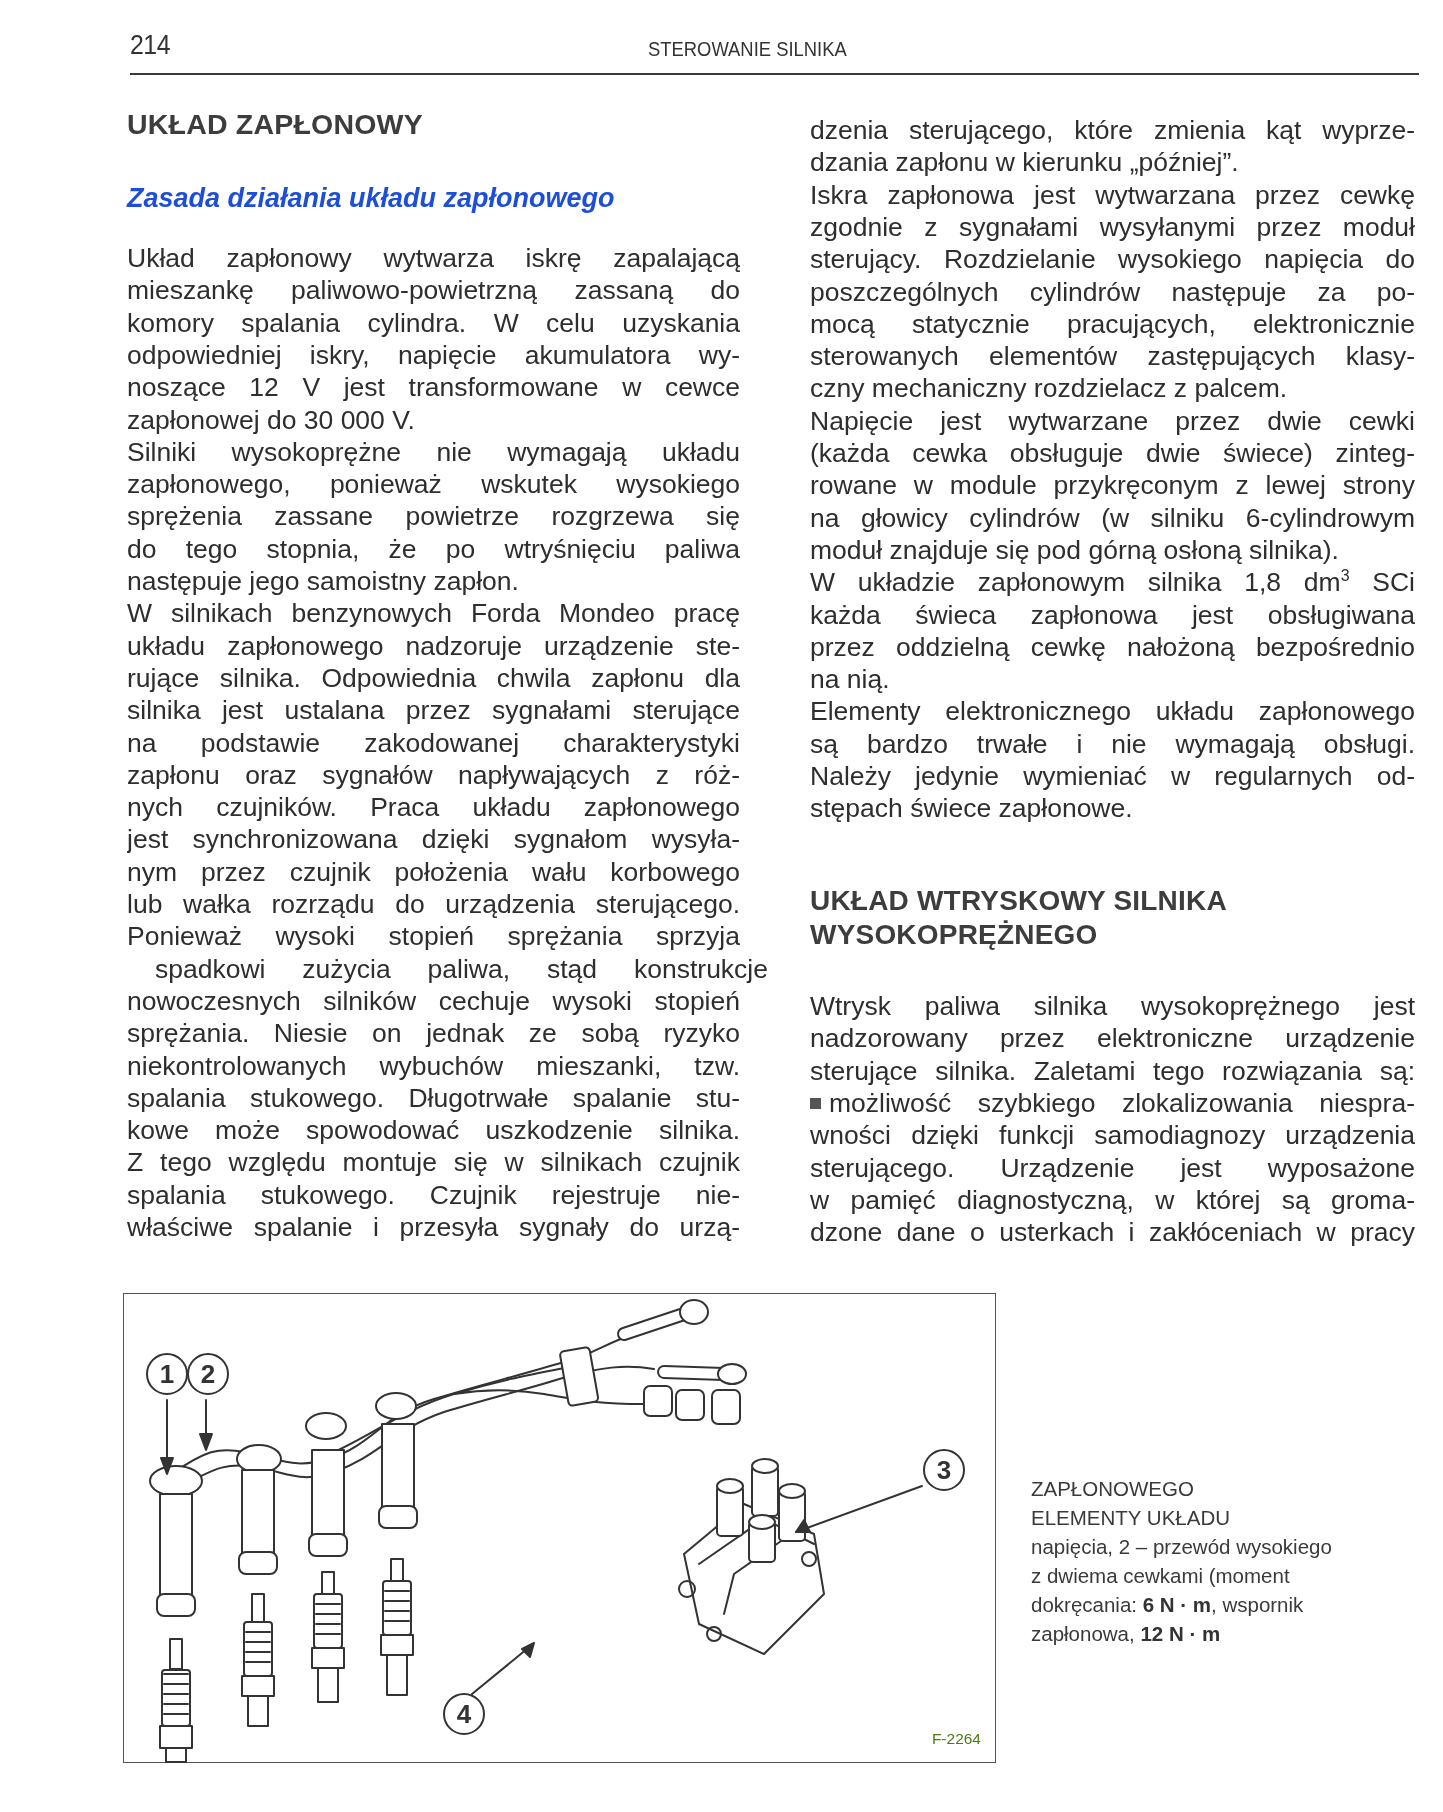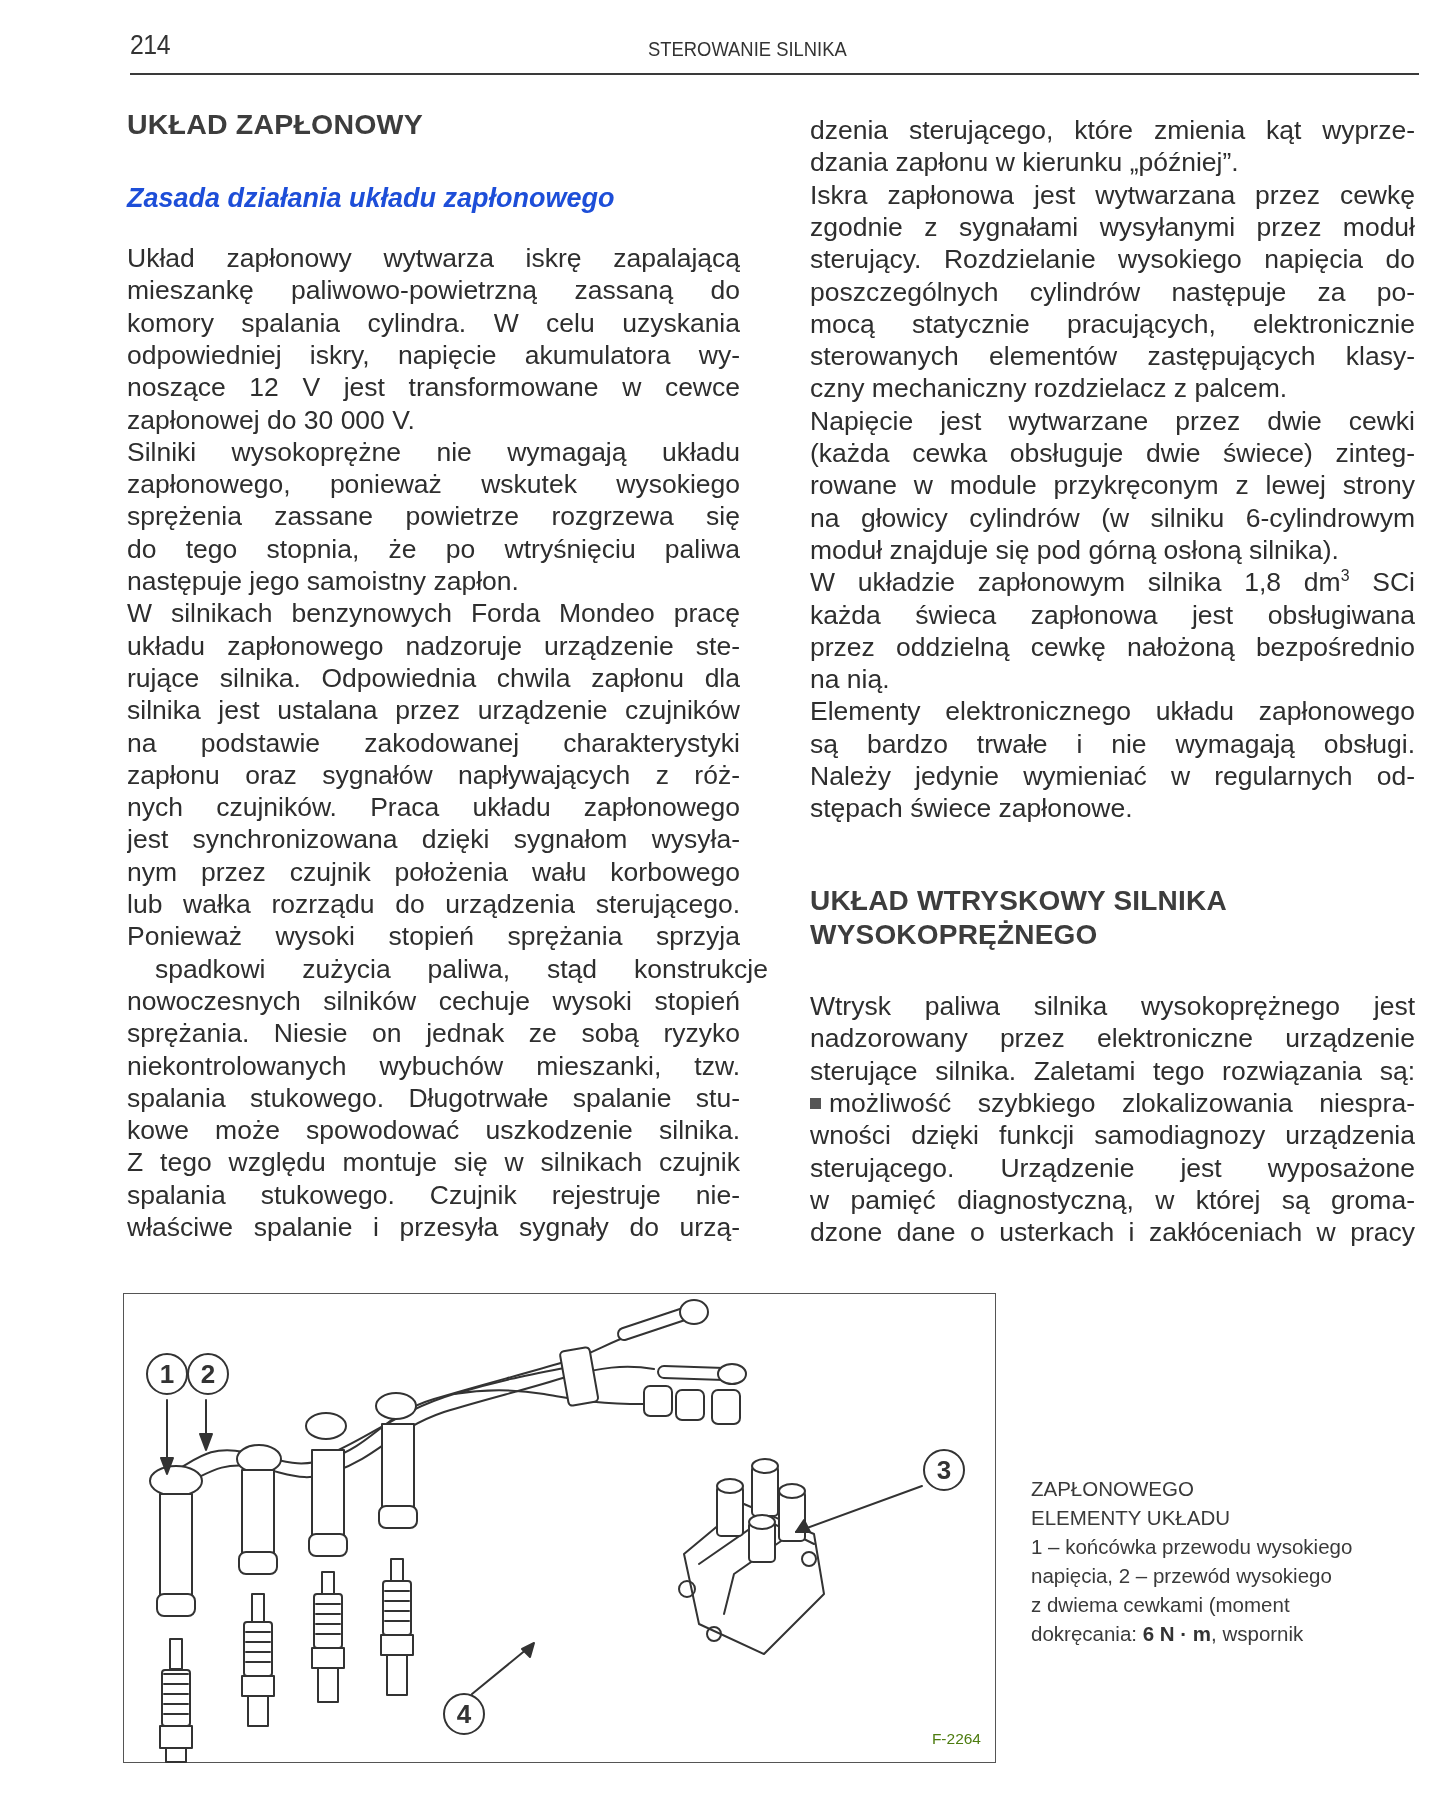--- a/index.html
+++ b/index.html
@@ -56,21 +56,21 @@
       <div class="line j" style="top: 371.2px;"><span>noszące 12 V jest transformowane w cewce</span></div>
       <div class="line" style="top: 403.5px;"><span>zapłonowej do 30 000 V.</span></div>
       <div class="line j" style="top: 435.8px;"><span>Silniki wysokoprężne nie wymagają układu</span></div>
       <div class="line j" style="top: 468.1px;"><span>zapłonowego, ponieważ wskutek wysokiego</span></div>
       <div class="line j" style="top: 500.4px;"><span>sprężenia zassane powietrze rozgrzewa się</span></div>
       <div class="line j" style="top: 532.7px;"><span>do tego stopnia, że po wtryśnięciu paliwa</span></div>
       <div class="line" style="top: 565px;"><span>następuje jego samoistny zapłon.</span></div>
       <div class="line j" style="top: 597.3px;"><span>W silnikach benzynowych Forda Mondeo pracę</span></div>
       <div class="line j" style="top: 629.6px;"><span>układu zapłonowego nadzoruje urządzenie ste-</span></div>
       <div class="line j" style="top: 661.9px;"><span>rujące silnika. Odpowiednia chwila zapłonu dla</span></div>
-      <div class="line j" style="top: 694.2px;"><span>silnika jest ustalana przez urządzenie czujników</span></div>
+      <div class="line j" style="top: 694.2px;"><span>silnika jest ustalana przez sygnałami sterujące</span></div>
       <div class="line j" style="top: 726.5px;"><span>na podstawie zakodowanej charakterystyki</span></div>
       <div class="line j" style="top: 758.8px;"><span>zapłonu oraz sygnałów napływających z róż-</span></div>
       <div class="line j" style="top: 791.1px;"><span>nych czujników. Praca układu zapłonowego</span></div>
       <div class="line j" style="top: 823.4px;"><span>jest synchronizowana dzięki sygnałom wysyła-</span></div>
       <div class="line j" style="top: 855.7px;"><span>nym przez czujnik położenia wału korbowego</span></div>
       <div class="line j" style="top: 888px;"><span>lub wałka rozrządu do urządzenia sterującego.</span></div>
       <div class="line j" style="top: 920.3px;"><span>Ponieważ wysoki stopień sprężania sprzyja</span></div>
       <div class="line j" style="top: 952.6px; margin-left: 28px;"><span>spadkowi zużycia paliwa, stąd konstrukcje</span></div>
       <div class="line j" style="top: 984.9px;"><span>nowoczesnych silników cechuje wysoki stopień</span></div>
       <div class="line j" style="top: 1017.2px;"><span>sprężania. Niesie on jednak ze sobą ryzyko</span></div>
@@ -212,17 +212,17 @@
       <text x="820" y="185">3</text>
       <text x="340" y="429">4</text>
     </g>
   </svg>
   <div class="fig-id">F-2264</div>
 </div>
 
 <div class="abs caption">
   <div class="cap-line">ZAPŁONOWEGO</div>
   <div class="cap-line">ELEMENTY UKŁADU</div>
-  <div class="cap-line">1 – końcówka przewodu wysokiego</div>
   <div class="cap-line">napięcia, 2 – przewód wysokiego</div>
   <div class="cap-line">z dwiema cewkami (moment</div>
   <div class="cap-line"><span>dokręcania: </span><b>6 N · m</b><span>, wspornik</span></div>
+  <div class="cap-line"><span>zapłonowa, </span><b>12 N · m</b></div>
 </div>
 
 </body></html>

